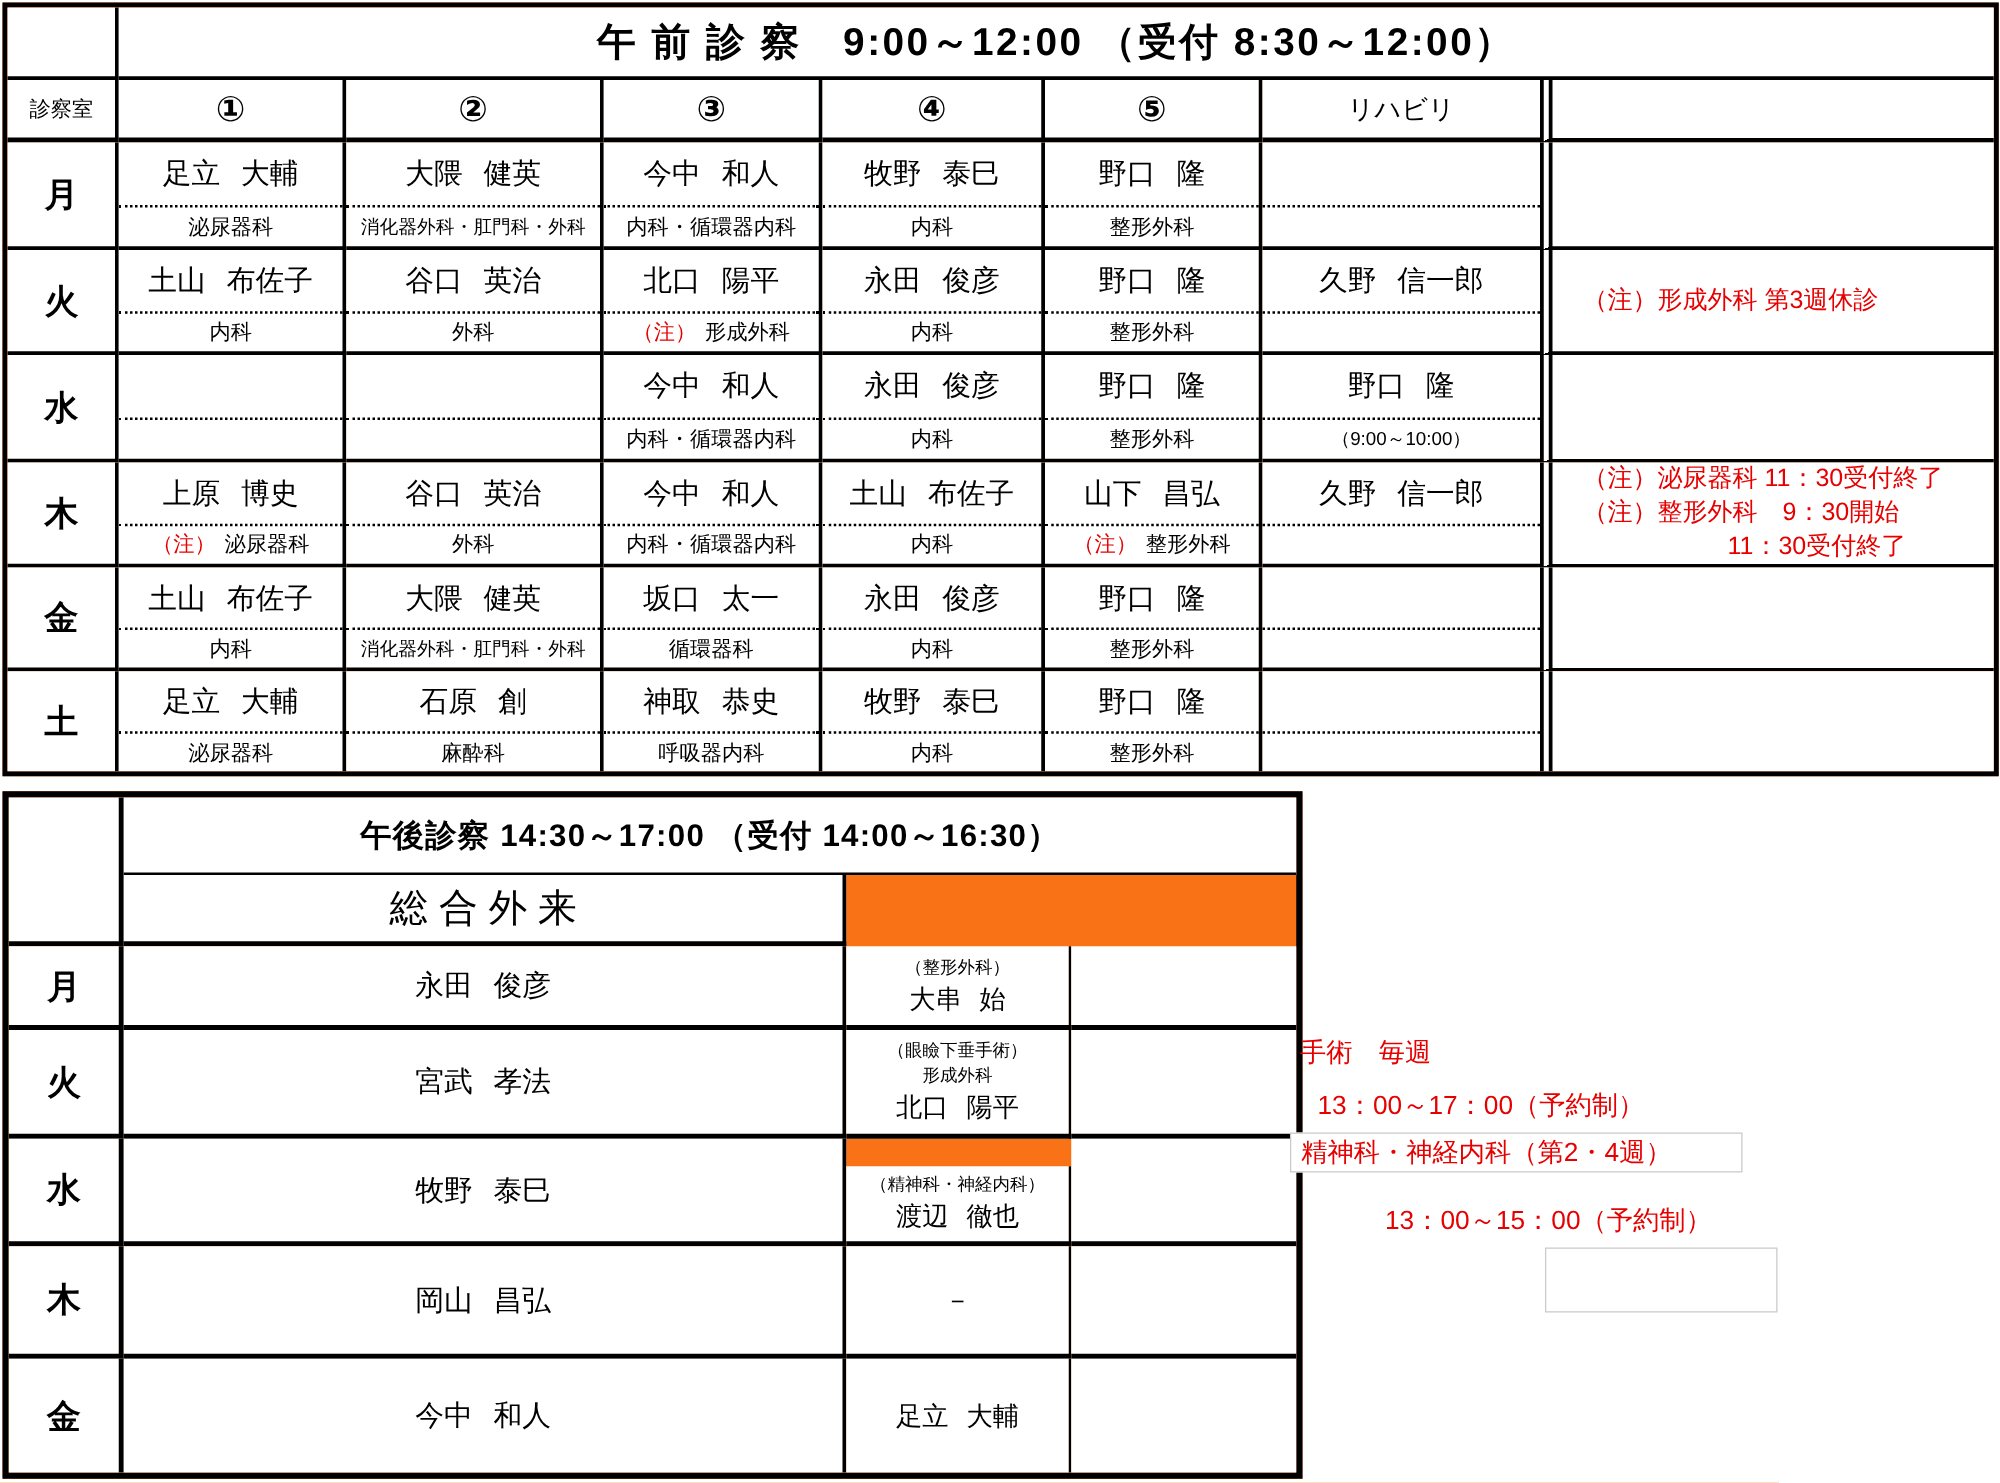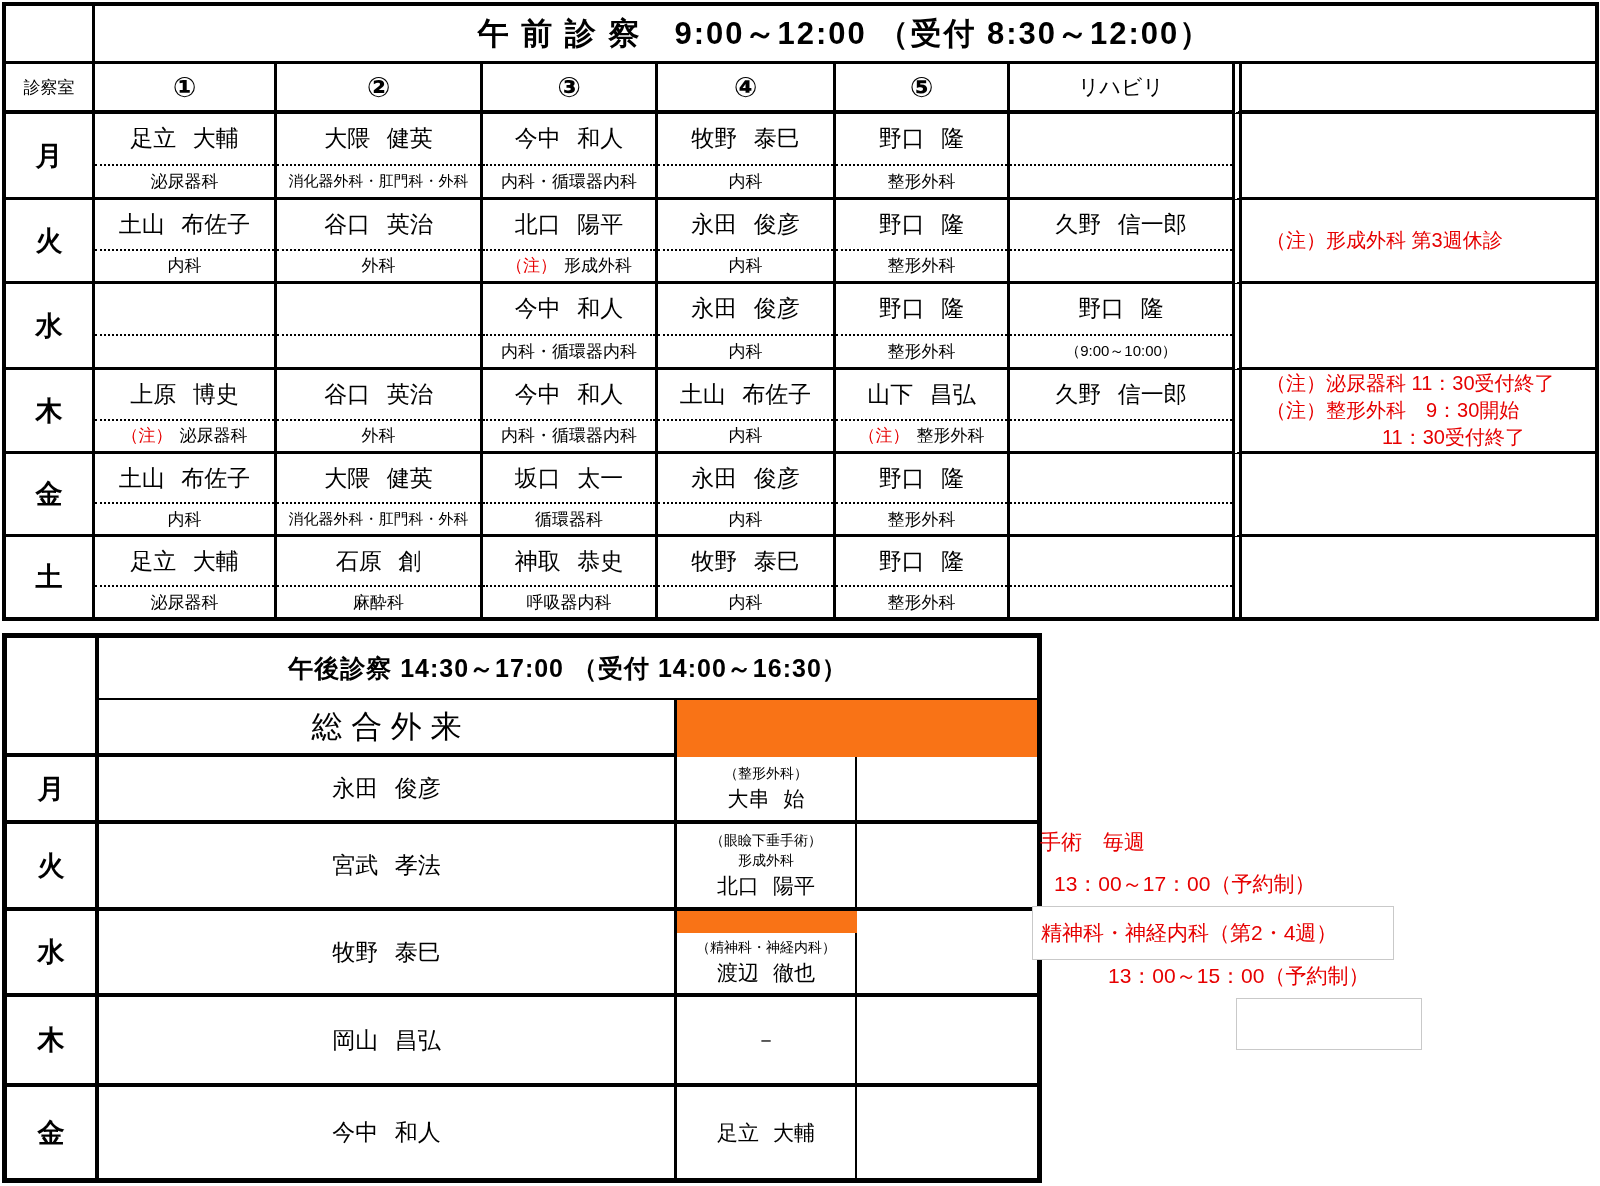--- a/index.html
+++ b/index.html
@@ -337,17 +337,17 @@
       <div class="gen-name">今中 和人</div>
     </div>
     <div class="cell spec br2" style="grid-area: 7 / 3;">
       <div class="spec-name">足立 大輔</div>
     </div>
     <div class="cell " style="grid-area: 7 / 4;"></div>
   </div>
 
 <div class="sidenote red" style="left:1040px;top:828px">手術　毎週</div>
 <div class="sidenote red" style="left:1054px;top:870px">13：00～17：00（予約制）</div>
-<div class="whitebox" style="left:1032px;top:906px;width:362px;height:54px;padding-left:8px">
+<div class="whitebox" style="left:1032px;top:906px;width:362px;height:32px;padding-left:8px">
   <span class="sidenote red" style="position:static">精神科・神経内科（第2・4週）</span>
 </div>
 <div class="sidenote red" style="left:1108px;top:962px">13：00～15：00（予約制）</div>
 <div class="whitebox" style="left:1236px;top:998px;width:186px;height:52px"></div>
 
 </body></html>

